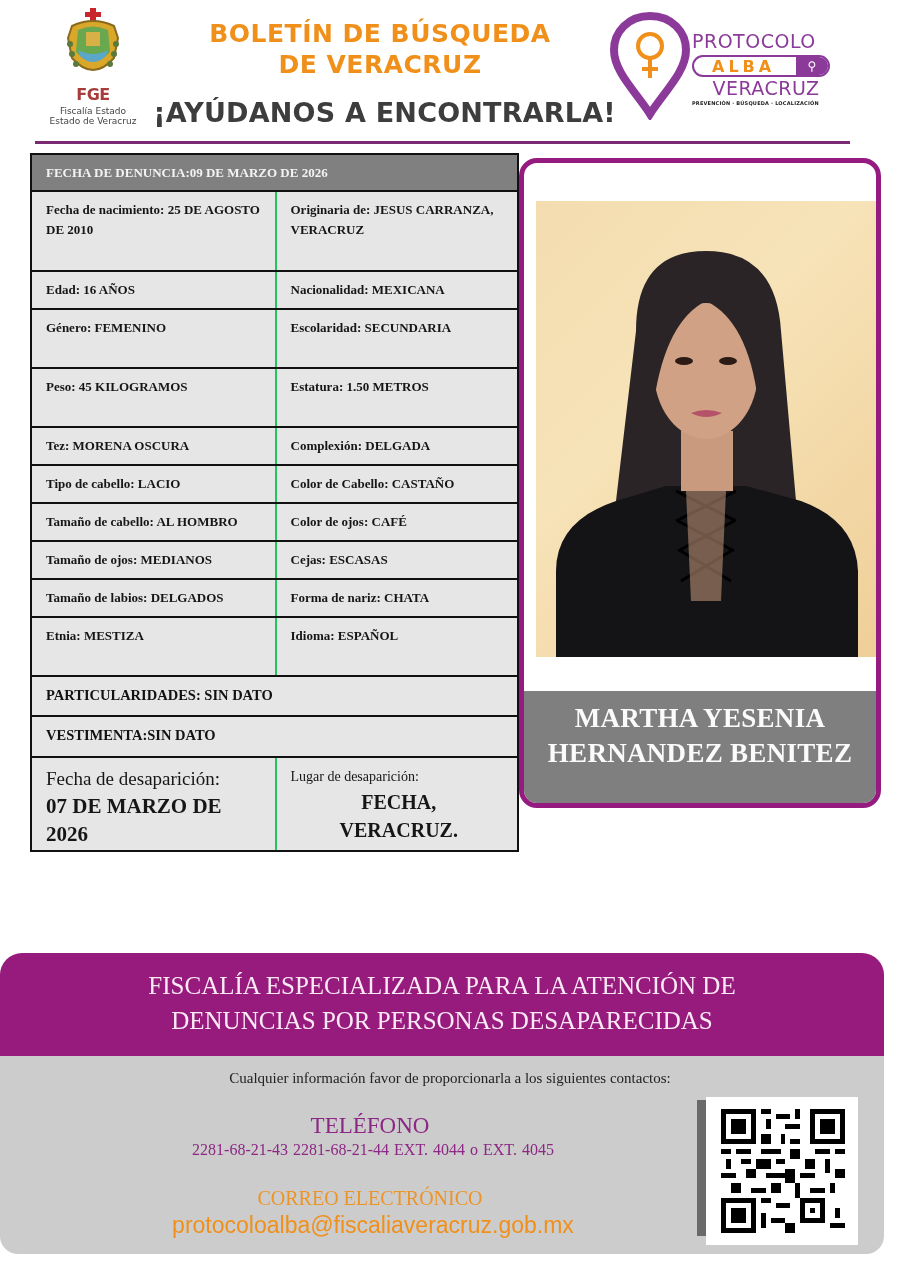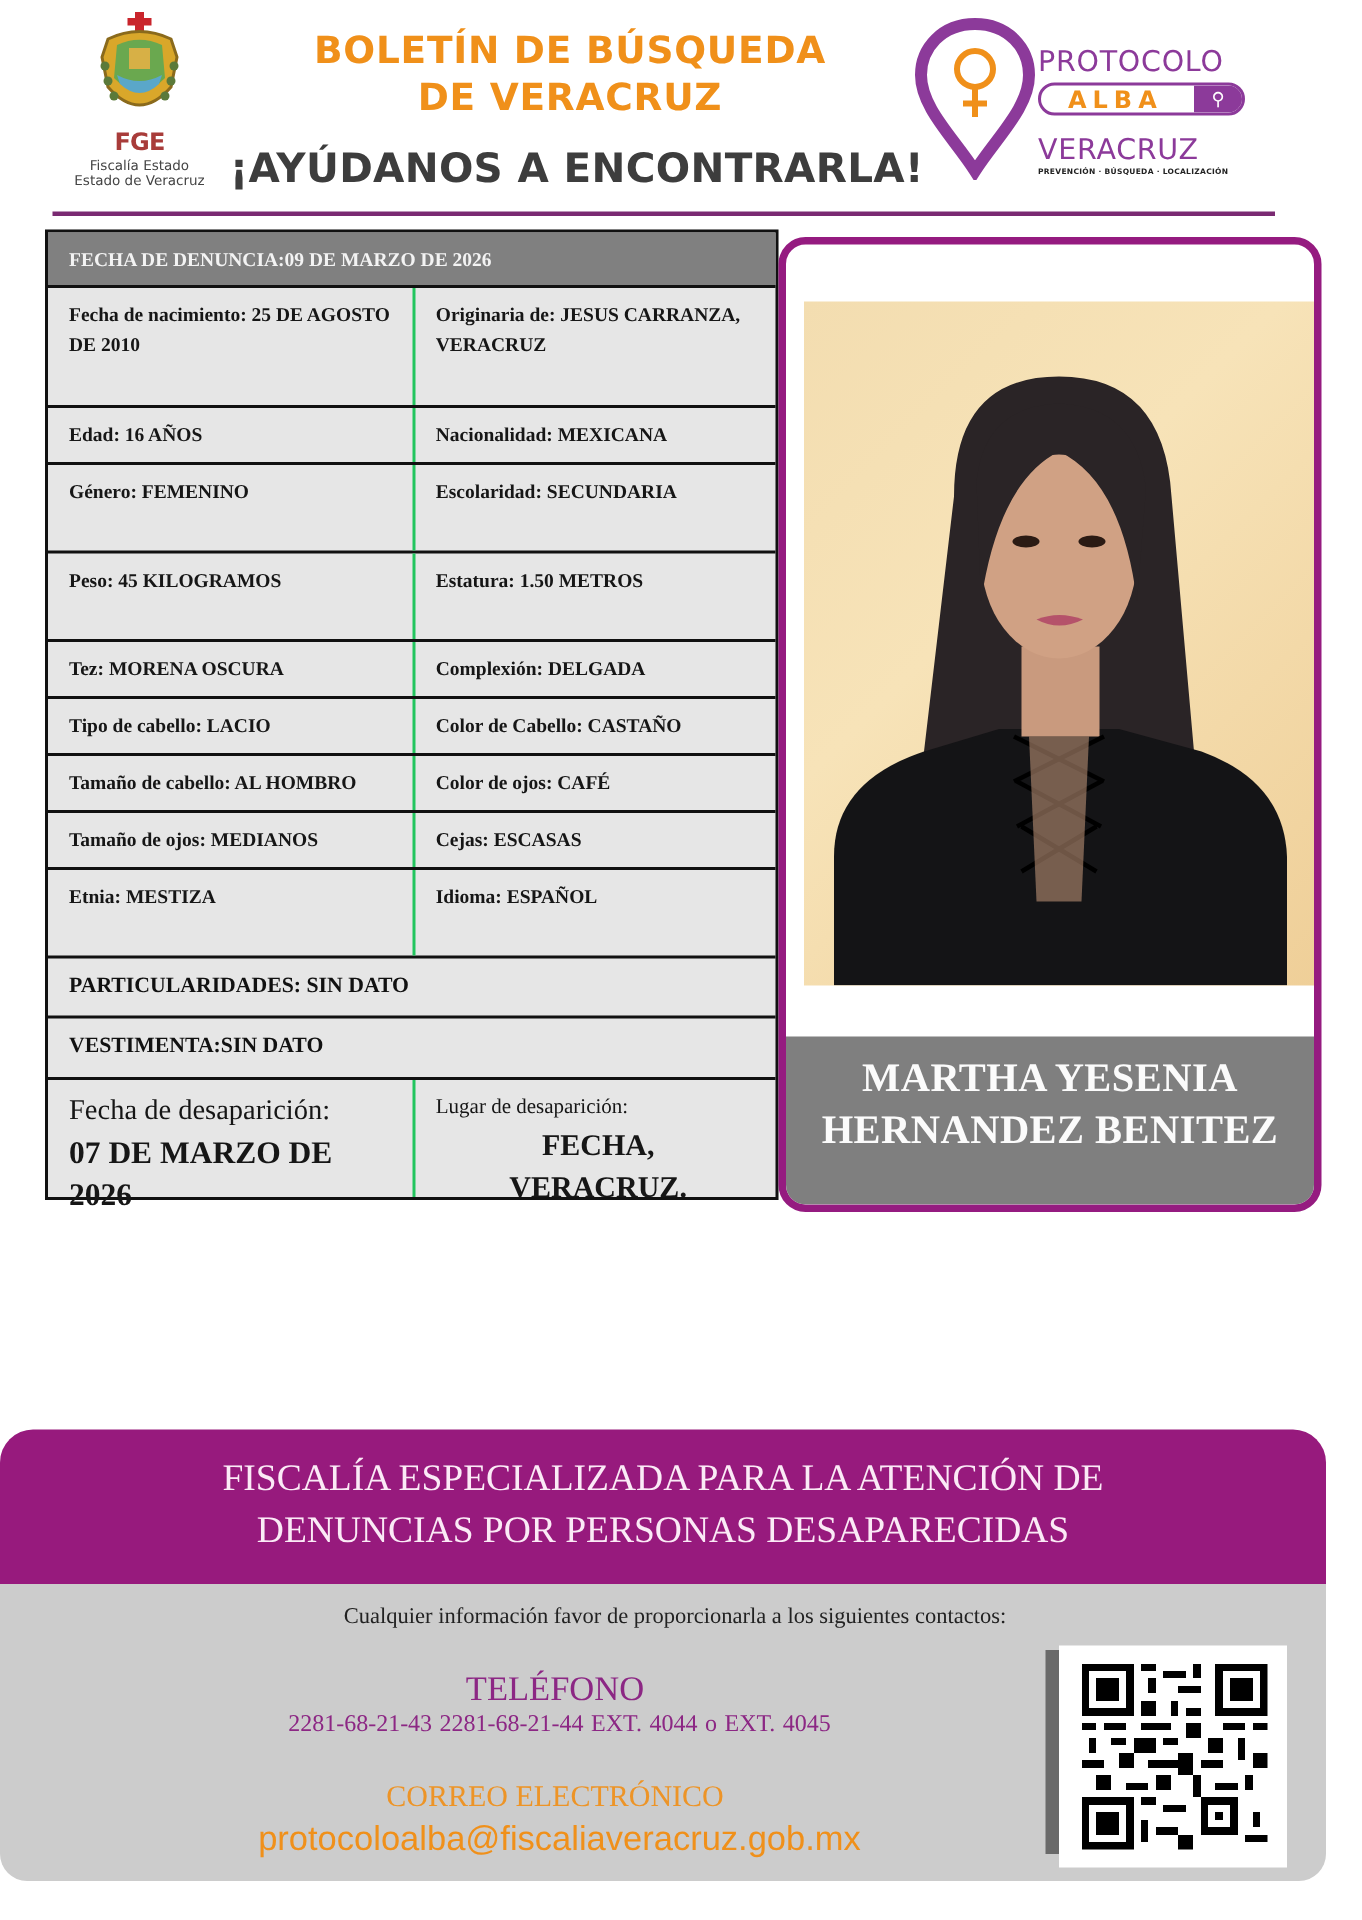--- a/index.html
+++ b/index.html
@@ -16,21 +16,21 @@
              font-family: "DejaVu Sans", sans-serif; font-weight: bold; color: #f0901a; font-size: 25px; line-height: 31px; letter-spacing: 0.5px; }
   .title-2 { position: absolute; left: 147px; top: 96px; width: 475px; text-align: center;
              font-family: "DejaVu Sans", sans-serif; font-weight: bold; color: #3d3d3d; font-size: 27px; line-height: 34px; letter-spacing: 0.2px; }
 
   .alba-logo { position: absolute; left: 610px; top: 10px; width: 240px; height: 110px; }
   .alba-text { position: absolute; left: 692px; top: 30px; width: 148px; font-family: "DejaVu Sans", sans-serif; color: #8c3a9a; }
   .alba-text .protocolo { font-size: 19px; line-height: 22px; letter-spacing: 0.5px; }
   .alba-pill { margin-top: 3px; width: 138px; height: 22px; border: 2px solid #8c3a9a; border-radius: 12px; position: relative; overflow: hidden; }
   .alba-pill .alba-word { position: absolute; left: 18px; top: 0; font-weight: bold; color: #f0901a; font-size: 16px; line-height: 19px; letter-spacing: 4px; }
   .alba-pill .alba-search { position: absolute; right: 0; top: 0; width: 32px; height: 100%; background: #8c3a9a; color: #fff; text-align: center; font-size: 12px; line-height: 18px; }
-  .alba-text .veracruz { font-size: 19px; line-height: 22px; margin-top: 12px; letter-spacing: 0.5px; }
+  .alba-text .veracruz { font-size: 19px; line-height: 22px; margin-top: 0; letter-spacing: 0.5px; text-align: center; }
   .alba-text .tagline { font-size: 5px; font-weight: bold; color: #222; letter-spacing: 0.2px; line-height: 8px; white-space: nowrap; }
 
   .header-rule { position: absolute; left: 35px; top: 141px; width: 815px; height: 3px; background: #7a2a72; }
 
   
   .info-table { position: absolute; left: 30px; top: 153px; width: 489px; border: 2px solid #111; background: #e6e6e6; }
   .info-table .t-head { height: 37px; background: #808080; color: #f3f3f3; font-weight: bold; font-size: 13px; padding: 10px 0 0 14px; border-bottom: 2px solid #111; }
   .t-row { display: flex; border-bottom: 2px solid #111; }
   .t-row:last-child { border-bottom: none; }
   .t-cell { width: 50%; padding: 8px 10px 0 14px; font-weight: bold; font-size: 13px; line-height: 20px; color: #161616; }
@@ -134,31 +134,35 @@
     <div class="t-cell">Color de Cabello: CASTAÑO</div>
   </div>
   <div class="t-row" style="height:38px">
     <div class="t-cell">Tamaño de cabello: AL HOMBRO</div>
     <div class="t-cell">Color de ojos: CAFÉ</div>
   </div>
   <div class="t-row" style="height:38px">
     <div class="t-cell">Tamaño de ojos:  MEDIANOS</div>
     <div class="t-cell">Cejas: ESCASAS</div>
   </div>
+  <div class="t-row" style="height:38px">
+    <div class="t-cell">Tamaño de labios: DELGADOS</div>
+    <div class="t-cell">Forma de nariz: CHATA</div>
+  </div>
   <div class="t-row" style="height:59px">
     <div class="t-cell">Etnia:   MESTIZA</div>
     <div class="t-cell">Idioma: ESPAÑOL</div>
   </div>
   <div class="t-row" style="height:40px">
     <div class="t-full">PARTICULARIDADES: SIN DATO</div>
   </div>
   <div class="t-row" style="height:41px">
     <div class="t-full">VESTIMENTA:SIN DATO</div>
   </div>
-  <div class="t-row" style="height:78px">
+  <div class="t-row" style="height:92px">
     <div class="t-cell dis-left">
       <span>Fecha de desaparición:</span>
       <span class="big">07 DE MARZO DE 2026</span>
     </div>
     <div class="t-cell dis-right">
       <span>Lugar de desaparición:</span>
       <span class="big">FECHA,</span>
       <span class="big" style="margin-top:0">VERACRUZ.</span>
     </div>
   </div>

